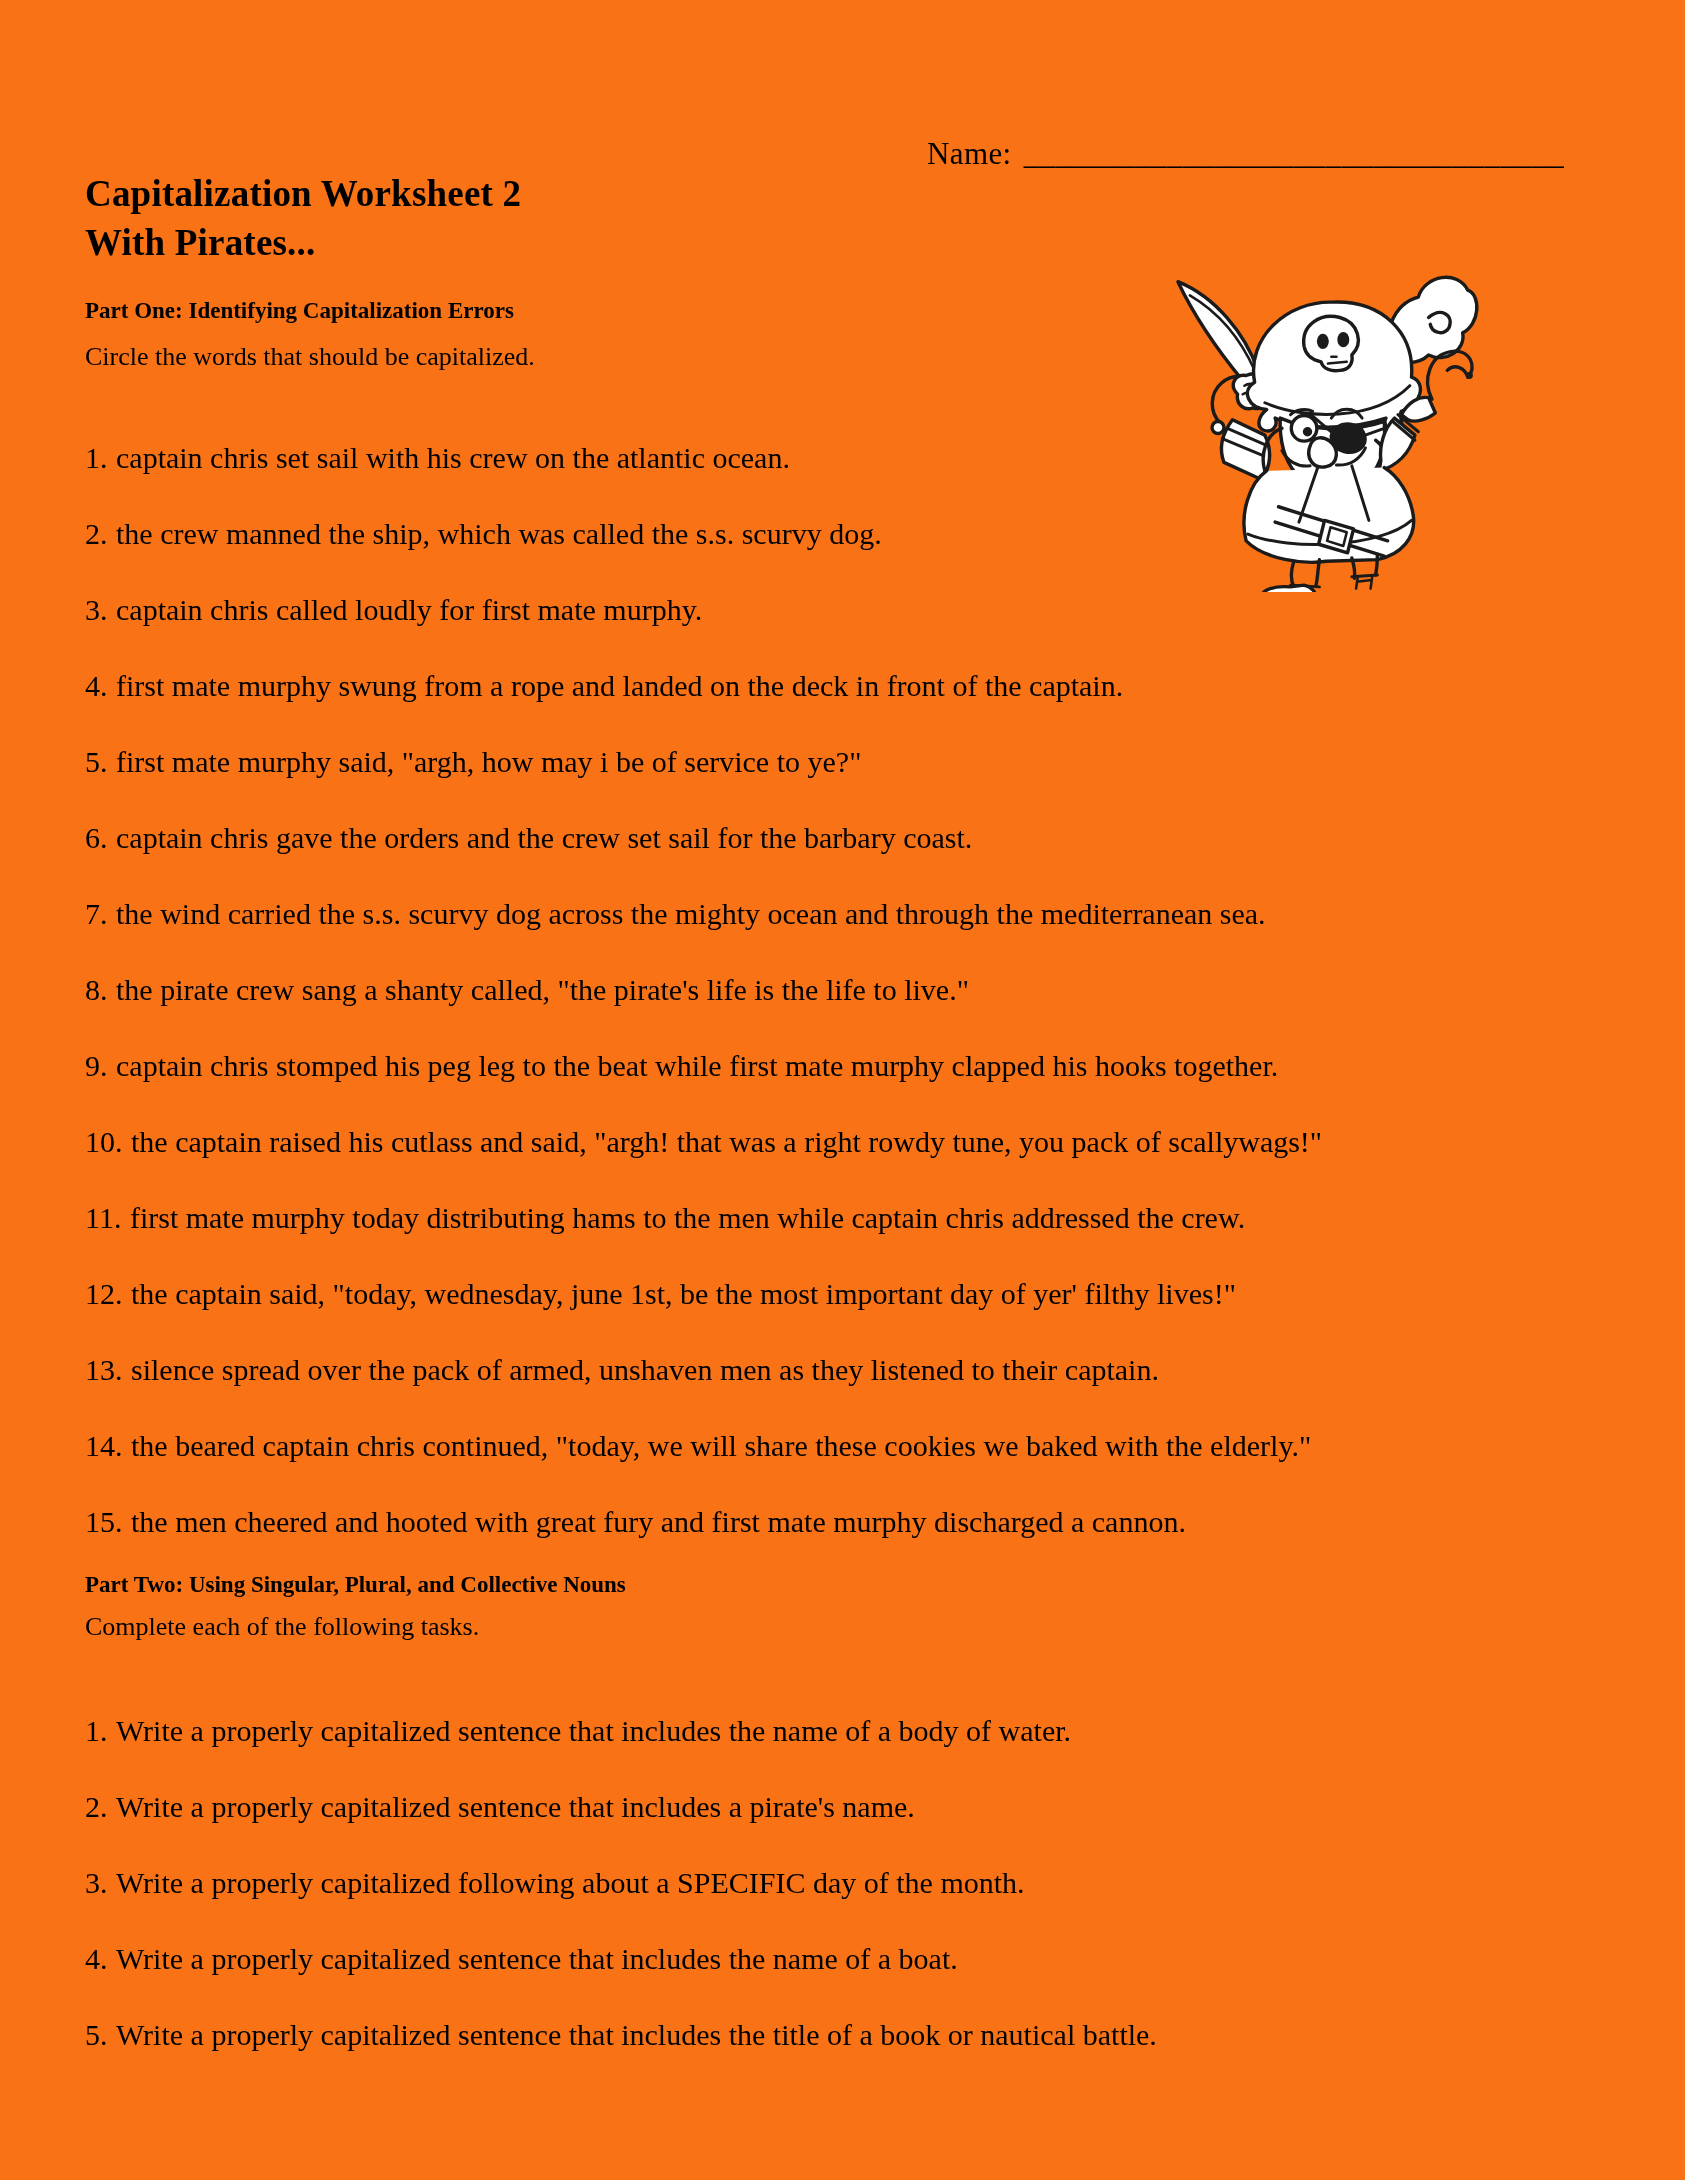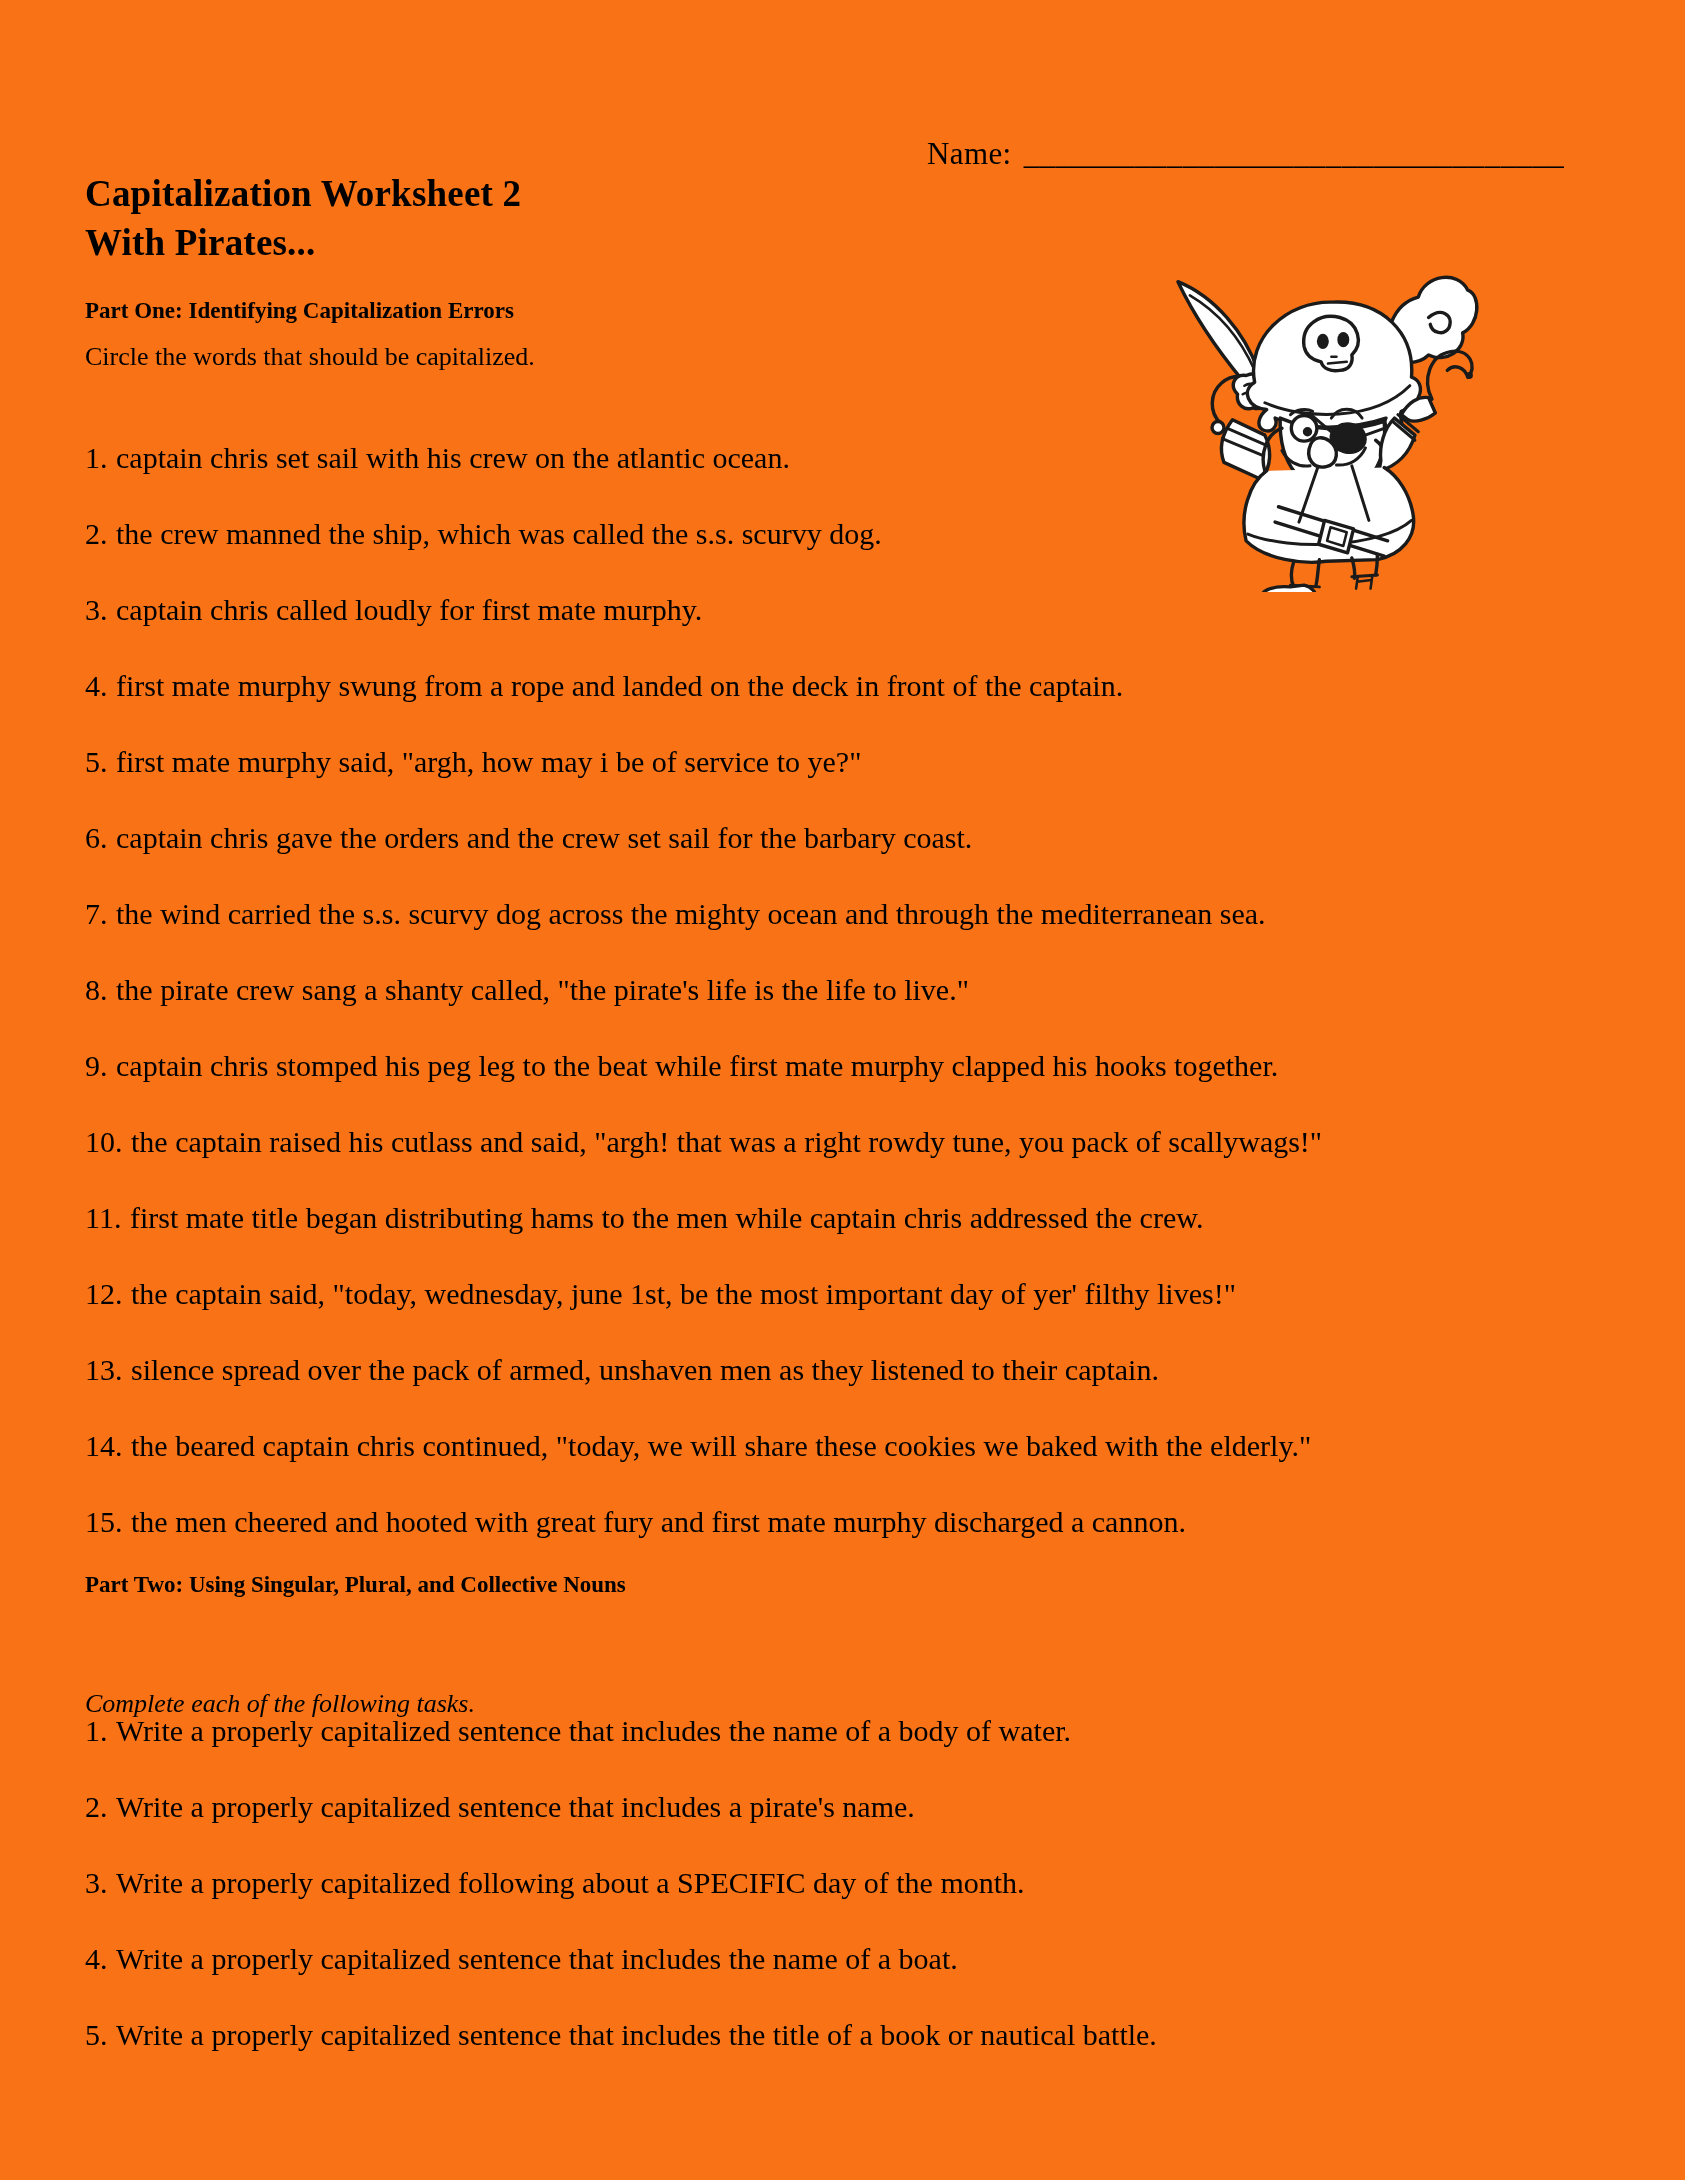--- a/index.html
+++ b/index.html
@@ -57,21 +57,21 @@
     line-height: 37px;
     margin-bottom: 39px;
     white-space: nowrap;
     margin-top: 28px;
   }
   .item .num { margin-right: 8.5px; }
   #part-one-heading   { top: 298px; }
   #part-one-instructions { top: 342px; }
   #part-one-list      { top: 411px; }
   #part-two-heading   { top: 1572px; }
-  #part-two-instructions { top: 1689px; font-style: italic; }
+  #part-two-instructions { top: 1612px; }
   #part-two-list      { top: 1684px; }
   .pirate-wrap {
     position: absolute;
     top: 251px;
     left: 1133px;
     width: 349px;
     height: 341px;
   }
   .pirate-wrap svg { width: 100%; height: 100%; }
 </style>
@@ -189,21 +189,21 @@
       <div class="item">
       <span class="num">8.</span><span>the pirate crew sang a shanty called, "the pirate's life is the life to live."</span>
     </div>
       <div class="item">
       <span class="num">9.</span><span>captain chris stomped his peg leg to the beat while first mate murphy clapped his hooks together.</span>
     </div>
       <div class="item">
       <span class="num">10.</span><span>the captain raised his cutlass and said, "argh! that was a right rowdy tune, you pack of scallywags!"</span>
     </div>
       <div class="item">
-      <span class="num">11.</span><span>first mate title began distributing hams to the men while captain chris addressed the crew.</span>
+      <span class="num">11.</span><span>first mate murphy today distributing hams to the men while captain chris addressed the crew.</span>
     </div>
       <div class="item">
       <span class="num">12.</span><span>the captain said, "today, wednesday, june 1st, be the most important day of yer' filthy lives!"</span>
     </div>
       <div class="item">
       <span class="num">13.</span><span>silence spread over the pack of armed, unshaven men as they listened to their captain.</span>
     </div>
       <div class="item">
       <span class="num">14.</span><span>the beared captain chris continued, "today, we will share these cookies we baked with the elderly."</span>
     </div>

